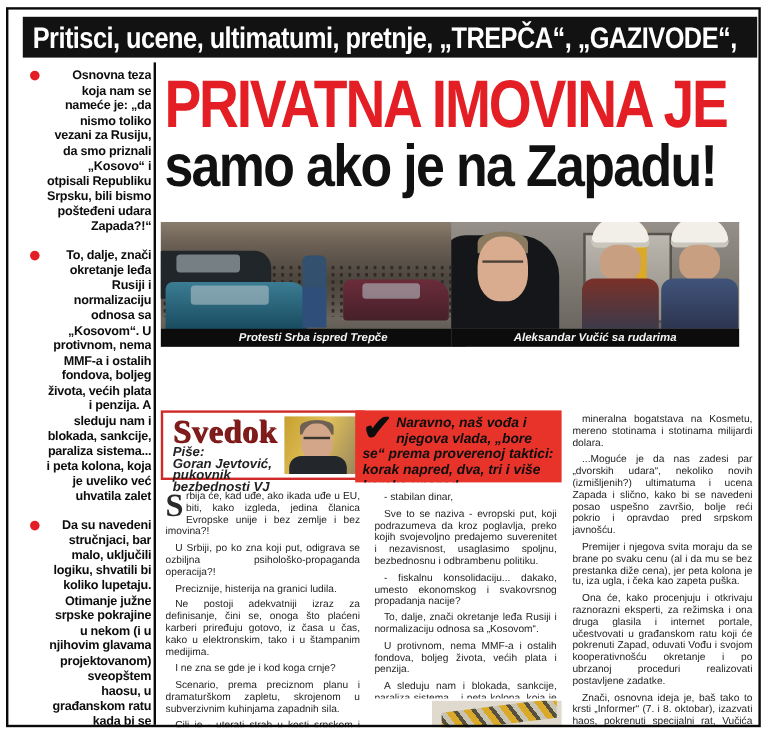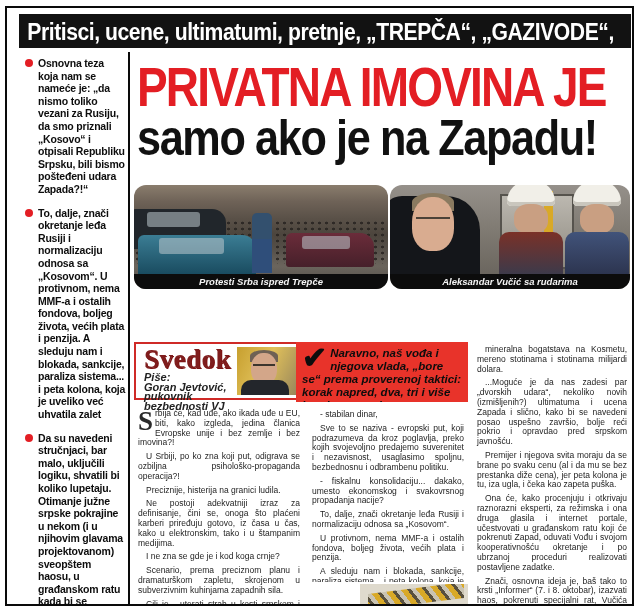--- a/index.html
+++ b/index.html
@@ -10,34 +10,34 @@
   
   .topbar{position:absolute;left:19px;top:14px;width:612px;height:34px;background:#121212;
           display:flex;align-items:center;overflow:hidden;}
   .topbar span{color:#ffffff;font-weight:bold;font-size:23px;letter-spacing:-0.5px;white-space:nowrap;
           transform:scale(0.92,1.08);transform-origin:0 50%;padding-left:9px;}
 
   
   .sidebar{position:absolute;left:25px;top:57px;width:101px;height:547px;overflow:hidden;}
   .sidebar ul{list-style:none;margin:0;padding:0;}
   .sidebar li{position:relative;padding-left:13px;margin-bottom:11px;font-weight:bold;
-          font-size:10.5px;line-height:12.6px;letter-spacing:-0.2px;color:#0d0d0d;}
+          font-size:10.5px;line-height:12.6px;letter-spacing:-0.2px;color:#0d0d0d;text-align:right;}
   .sidebar li::before{content:"";position:absolute;left:0;top:2px;width:8px;height:8px;border-radius:50%;background:#e31e24;}
   .vdivider{position:absolute;left:128px;top:52px;width:2px;height:552px;background:#0a0a0a;}
 
   
   .headline1{position:absolute;left:137px;top:54px;width:500px;font-weight:bold;font-size:50px;
           letter-spacing:-2px;color:#e31e24;white-space:nowrap;transform:scale(0.92,1.12);transform-origin:0 0;}
   .headline2{position:absolute;left:137px;top:109px;width:500px;font-weight:bold;font-size:47px;
           letter-spacing:-1.5px;color:#111111;white-space:nowrap;transform:scale(0.92,1.05);transform-origin:0 0;}
 
   
-  .photo{position:absolute;top:185px;height:104px;overflow:hidden;background:#777;border-radius:12px;}
+  .photo{position:absolute;top:185px;height:104px;overflow:hidden;background:#777;}
   .photo-left{left:134px;width:254px;background:linear-gradient(180deg,#8a7d6d 0%,#6e6257 16%,#5a5148 32%,#4c453d 48%,#565049 62%,#6b655d 78%,#524d47 100%);}
-  .photo-right{left:390px;width:240px;background:linear-gradient(180deg,#95908a 0%,#827d75 38%,#645f58 100%);}
+  .photo-right{left:376px;width:240px;background:linear-gradient(180deg,#95908a 0%,#827d75 38%,#645f58 100%);}
   .caption{position:absolute;left:0;bottom:0;width:100%;height:15px;background:#0c0c0c;color:#f5f5f5;
           font-style:italic;font-weight:bold;font-size:9.5px;line-height:15px;text-align:center;}
   .crowd{position:absolute;left:0;top:34%;width:100%;height:42%;
           background-image:radial-gradient(circle,#272320 0 1.3px,transparent 1.6px);background-size:7px 6px;opacity:.85;}
   .car{position:absolute;border-radius:6px 14px 3px 3px;}
   .car .win{position:absolute;top:3px;left:18%;width:55%;height:38%;background:rgba(190,200,205,.55);border-radius:3px;}
   .car-dark{left:-4px;bottom:40px;width:96px;height:40px;background:#21262b;}
   .car-teal{left:4px;bottom:12px;width:118px;height:42px;background:linear-gradient(#3b7d94,#17485c);}
   .car-maroon{right:14px;bottom:22px;width:88px;height:34px;background:linear-gradient(#6b2c3a,#46202a);}
   .person{position:absolute;left:118px;bottom:16px;width:20px;height:60px;}

